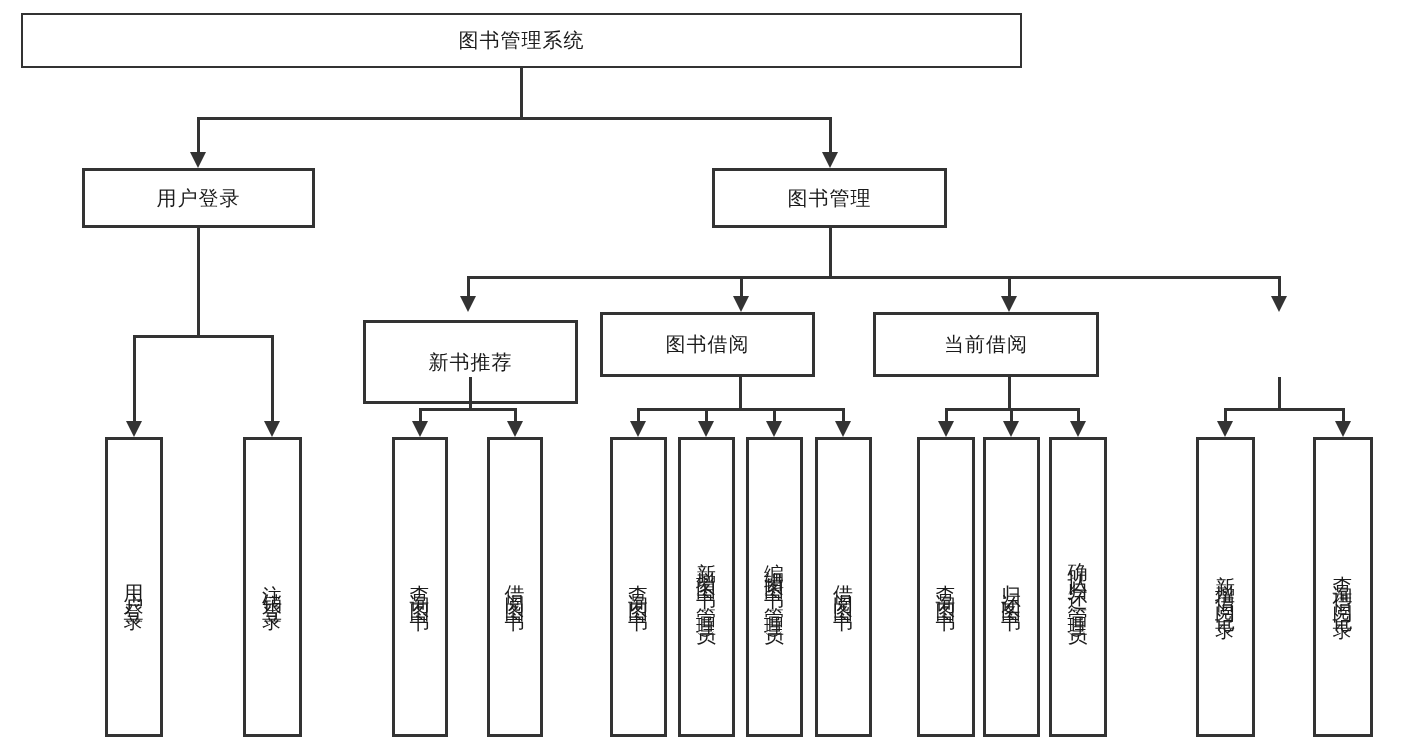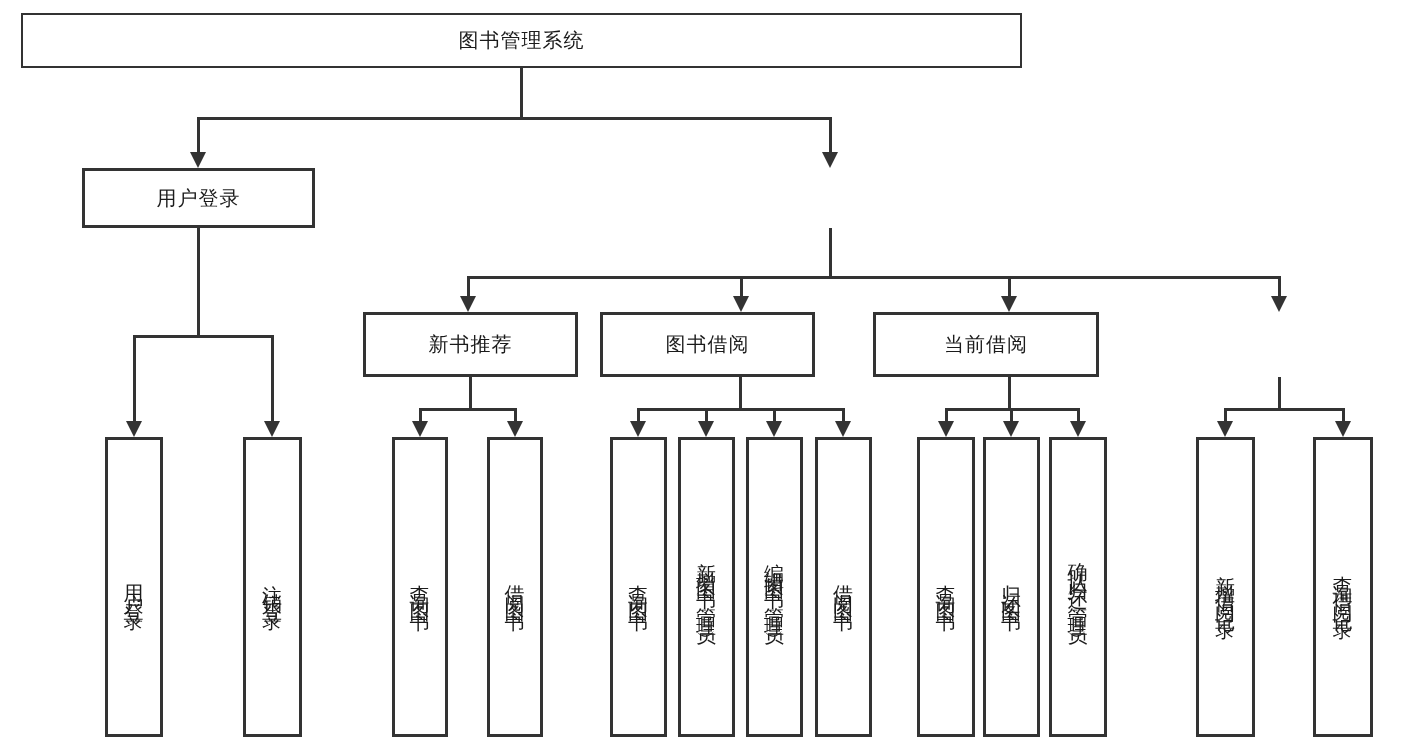--- a/index.html
+++ b/index.html
@@ -48,40 +48,41 @@
   <div class="box root" style="left:21px;top:13px;width:1001px;height:55px">图书管理系统</div>
 
   <div class="vl" style="left:520px;top:68px;height:50px"></div>
   <div class="hl" style="left:197px;top:117px;width:635px"></div>
   <div class="vl" style="left:197px;top:117px;height:38px"></div>
   <div class="ah" style="left:190px;top:152px"></div>
   <div class="vl" style="left:829px;top:117px;height:38px"></div>
   <div class="ah" style="left:822px;top:152px"></div>
 
   <div class="box" style="left:82px;top:168px;width:233px;height:60px">用户登录</div>
+  <div class="box" style="left:712px;top:168px;width:235px;height:60px">图书管理</div>
 
   <div class="vl" style="left:197px;top:228px;height:109px"></div>
   <div class="hl" style="left:133px;top:335px;width:141px"></div>
   <div class="vl" style="left:133px;top:335px;height:90px"></div>
   <div class="ah" style="left:126px;top:421px"></div>
   <div class="vl" style="left:271px;top:335px;height:90px"></div>
   <div class="ah" style="left:264px;top:421px"></div>
 
   <div class="vl" style="left:829px;top:228px;height:50px"></div>
   <div class="hl" style="left:467px;top:276px;width:814px"></div>
   <div class="vl" style="left:467px;top:276px;height:24px"></div>
   <div class="ah" style="left:460px;top:296px"></div>
   <div class="vl" style="left:740px;top:276px;height:24px"></div>
   <div class="ah" style="left:733px;top:296px"></div>
   <div class="vl" style="left:1008px;top:276px;height:24px"></div>
   <div class="ah" style="left:1001px;top:296px"></div>
   <div class="vl" style="left:1278px;top:276px;height:24px"></div>
   <div class="ah" style="left:1271px;top:296px"></div>
 
-  <div class="box" style="left:363px;top:312px;width:215px;height:65px">新书推荐</div>
+  <div class="box" style="left:363px;top:320px;width:215px;height:84px">新书推荐</div>
   <div class="box" style="left:600px;top:312px;width:215px;height:65px">图书借阅</div>
   <div class="box" style="left:873px;top:312px;width:226px;height:65px">当前借阅</div>
 
   <div class="vl" style="left:469px;top:377px;height:33px"></div>
   <div class="hl" style="left:419px;top:408px;width:98px"></div>
   <div class="vl" style="left:419px;top:408px;height:16px"></div>
   <div class="ah" style="left:412px;top:421px"></div>
   <div class="vl" style="left:514px;top:408px;height:16px"></div>
   <div class="ah" style="left:507px;top:421px"></div>
 

